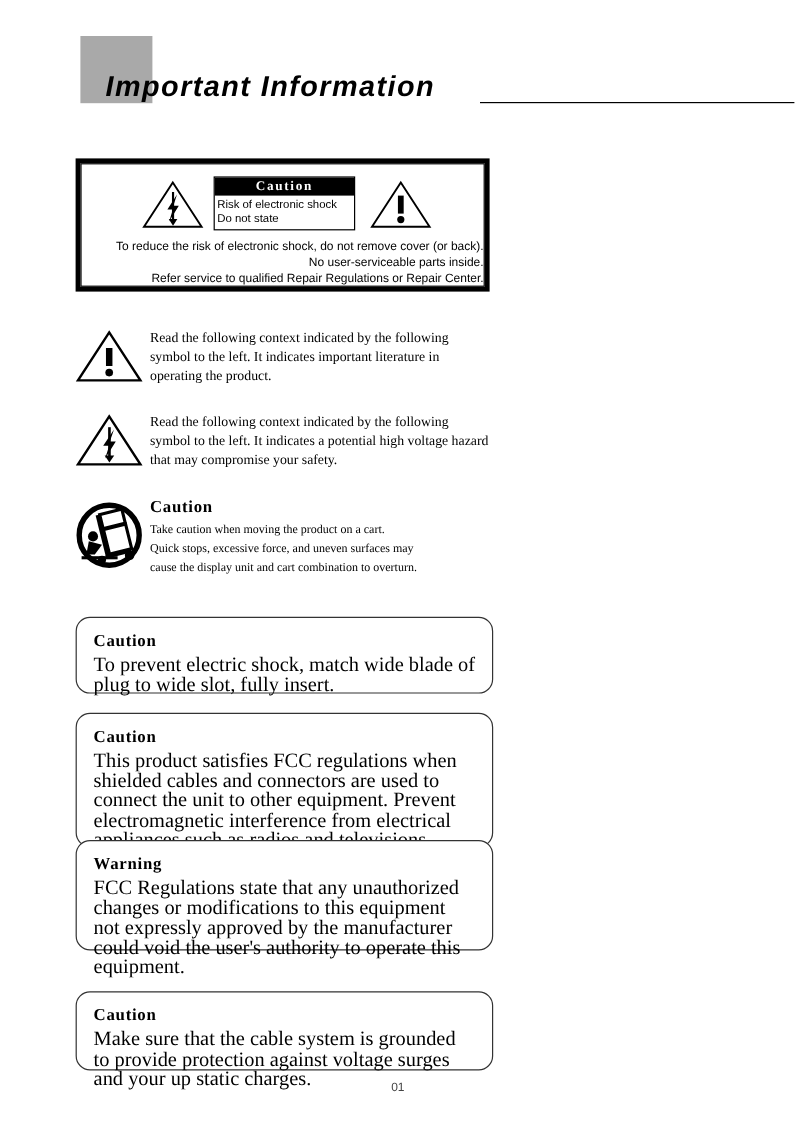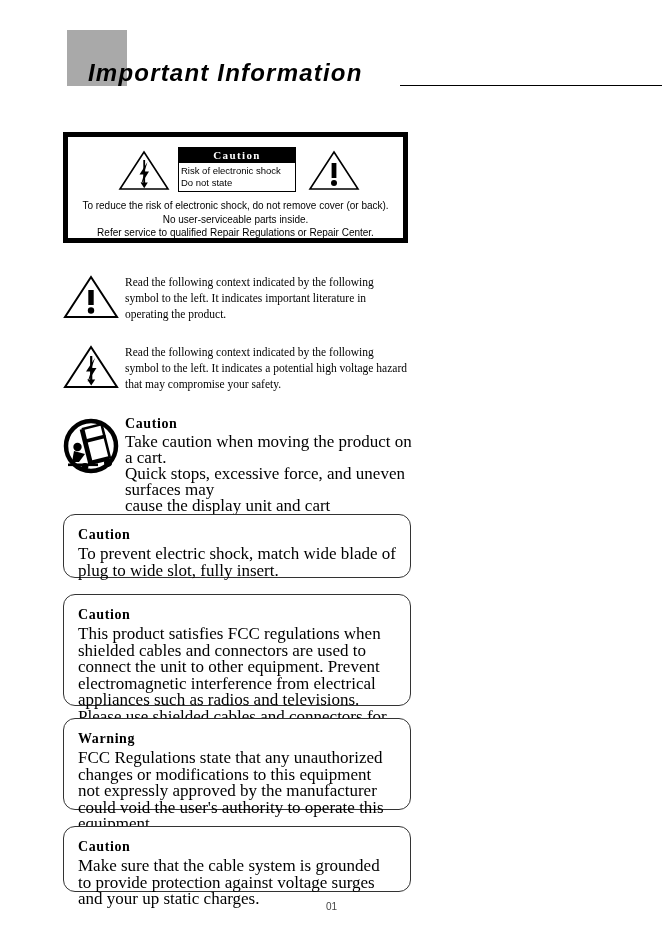--- a/index.html
+++ b/index.html
@@ -92,21 +92,21 @@
     font-family: Liberation Sans, sans-serif;
     font-size: 9.5px;
     line-height: 11.5px;
     color: #000;
     padding: 2px 2px 3px 2px;
   }
   .warn-text {
     position: absolute;
     left: 0; right: 0;
     top: 62px;
-    text-align: center;
+    text-align: right;
     font-family: "Liberation Sans", "DejaVu Sans", sans-serif;
     font-size: 10px;
     line-height: 13.5px;
   }
 
   
   .sym-row {
     position: absolute;
     left: 63px;
     width: 350px;
@@ -141,21 +141,21 @@
     width: 290px;
   }
   .head-caution {
     font-weight: bold;
     font-size: 14px;
     letter-spacing: 0.6px;
     line-height: 19px;
     margin-bottom: 1px;
   }
   #cart-row .body {
-    font-size: 17px;
+    font-size: 10px;
     line-height: 16px;
   }
 
   
   .note-box {
     position: absolute;
     left: 63px;
     width: 348px;
     border: 1px solid #333;
     border-radius: 12px;
@@ -169,21 +169,21 @@
     letter-spacing: 0.6px;
     line-height: 19px;
     margin-bottom: 2px;
   }
   .note-box .note-body {
     font-size: 17px;
     line-height: 16.5px;
   }
   #note-1 { top: 514px; height: 64px; }
   #note-2 { top: 594px; height: 112px; }
-  #note-3 { top: 718px; height: 92px; }
+  #note-3 { top: 700px; height: 92px; }
   #note-4 { top: 826px; height: 66px; }
 
   
   #page-number {
     position: absolute;
     left: 0; right: 0;
     top: 901px;
     text-align: center;
     font-family: "Liberation Sans", "DejaVu Sans", sans-serif;
     font-size: 10px;

